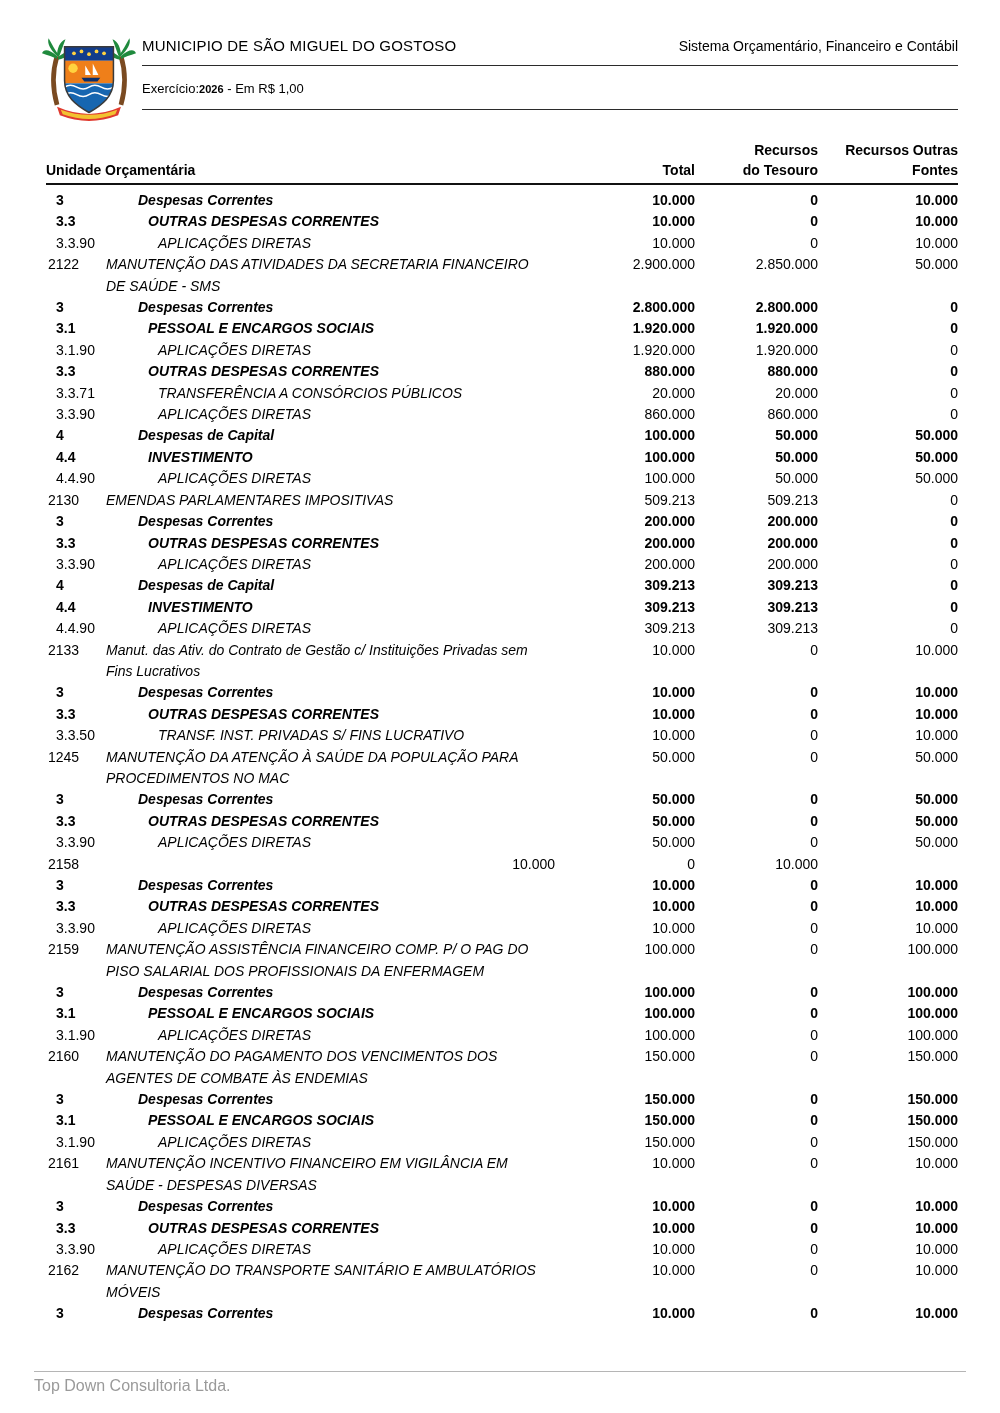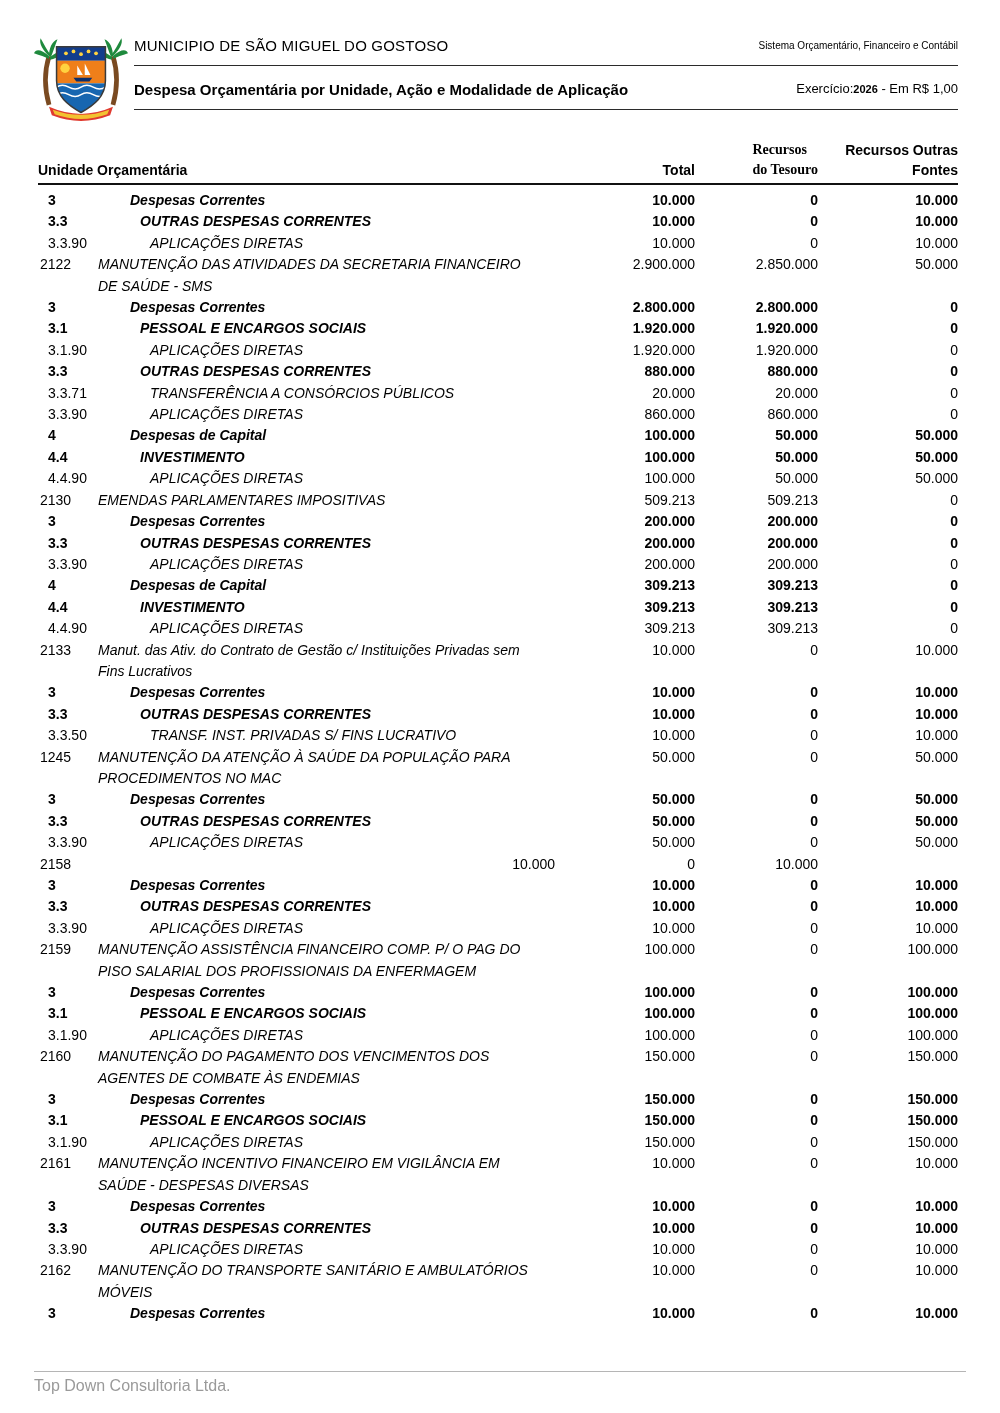--- a/index.html
+++ b/index.html
@@ -1,44 +1,44 @@
 <!DOCTYPE html>
 <html><head>
 <meta charset="utf-8">
 <style>
   * { margin:0; padding:0; box-sizing:border-box; }
   html,body { background:#e9e9e9; }
   body { font-family:"Liberation Sans", sans-serif; color:#000; }
   .page {
     position:relative; width:1000px; height:1413px; background:#fff;
-    overflow:hidden; margin:0 auto;
+    overflow:hidden; margin:0 auto;padding-left:8px;
   }
 
   
   .report-header { display:flex; padding:24px 42px 0 34px; }
   .logo { width:94px; height:98px; flex:none; margin-right:6px; }
   .header-right { flex:1; padding-top:12px; }
   .hline1 { display:flex; justify-content:space-between; align-items:flex-end; line-height:20px; }
   .municipality { font-size:15px; letter-spacing:.2px; }
-  .system-name { font-size:10px; }
+  .system-name { font-size:14px; }
   .rule { border-bottom:1.5px solid #2b2b2b; margin-top:9px; }
   .hline2 { display:flex; justify-content:space-between; align-items:flex-end; margin-top:12px; line-height:21px; }
   .report-title { font-size:15px; font-weight:bold; }
   .exercise { font-size:13px; }
   .exercise b { font-size:11px; }
 
   
   .table-wrap { margin:0 42px 0 38px; }
   .cols { display:grid; grid-template-columns:60px 1fr 140px 123px 140px;
           align-items:end; padding-top:18px; padding-bottom:3px;
           border-bottom:2px solid #111; font-weight:bold; font-size:14px; line-height:20px; }
   .h-unit { grid-column:1 / 3; }
   .h-total { text-align:right; }
   .h-treasury { text-align:right; }
-  .h-treasury .stack { display:inline-block; text-align:left;font-family:Liberation Serif, serif; }
+  .h-treasury .stack { display:inline-block; text-align:right; }
   .h-other { text-align:right; }
 
   .tbody { padding-top:5px; }
   .trow { display:grid; grid-template-columns:60px 1fr 140px 123px 140px;
           font-size:14px; line-height:21.4px; align-items:start; }
   .trow .c-code { padding-left:10px; }
   .trow.action .c-code { padding-left:2px; }
   .trow .c-desc { padding-right:14px;font-style:italic; }
   .trow.l1 .c-desc { padding-left:32px; }
   .trow.l2 .c-desc { padding-left:42px; }
@@ -107,21 +107,20 @@
         <path d="M20 91 q30 11 60 0 l-2 5 q-28 10 -56 0 z" fill="#f2c230"></path>
       </svg>
     </div>
     <div class="header-right">
       <div class="hline1">
         <span class="municipality">MUNICIPIO DE SÃO MIGUEL DO GOSTOSO</span>
         <span class="system-name">Sistema Orçamentário, Financeiro e Contábil</span>
       </div>
       <div class="rule"></div>
       <div class="hline2">
-        <span class="report-title">Despesa Orçamentária por Unidade, Ação e Modalidade de Aplicação</span>
         <span class="exercise"><span>Exercício:</span><b>2026</b> <span>- Em R$ 1,00</span></span>
       </div>
       <div class="rule"></div>
     </div>
   </header>
 
   <div class="table-wrap">
     <div class="cols">
       <div class="h-unit">Unidade Orçamentária</div>
       <div class="h-total">Total</div>

